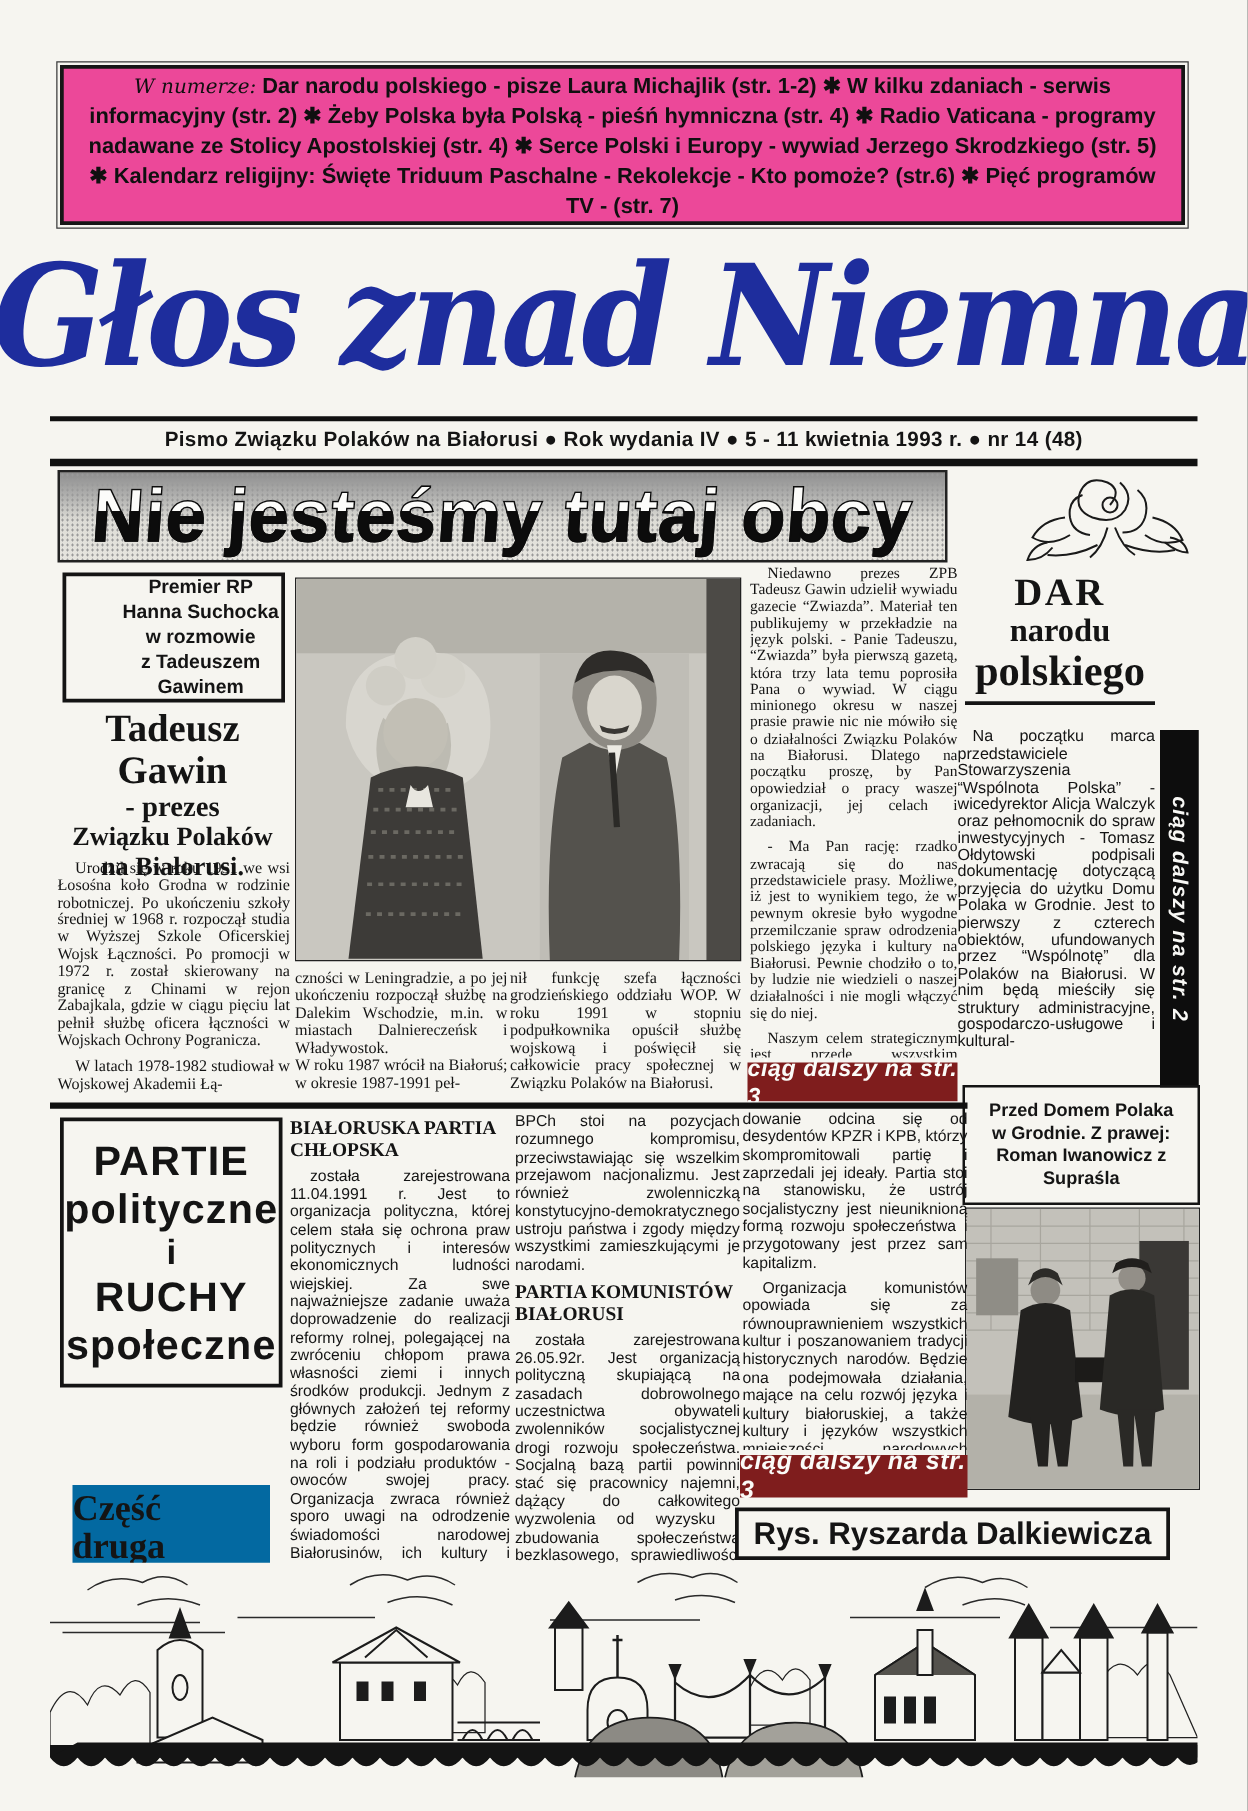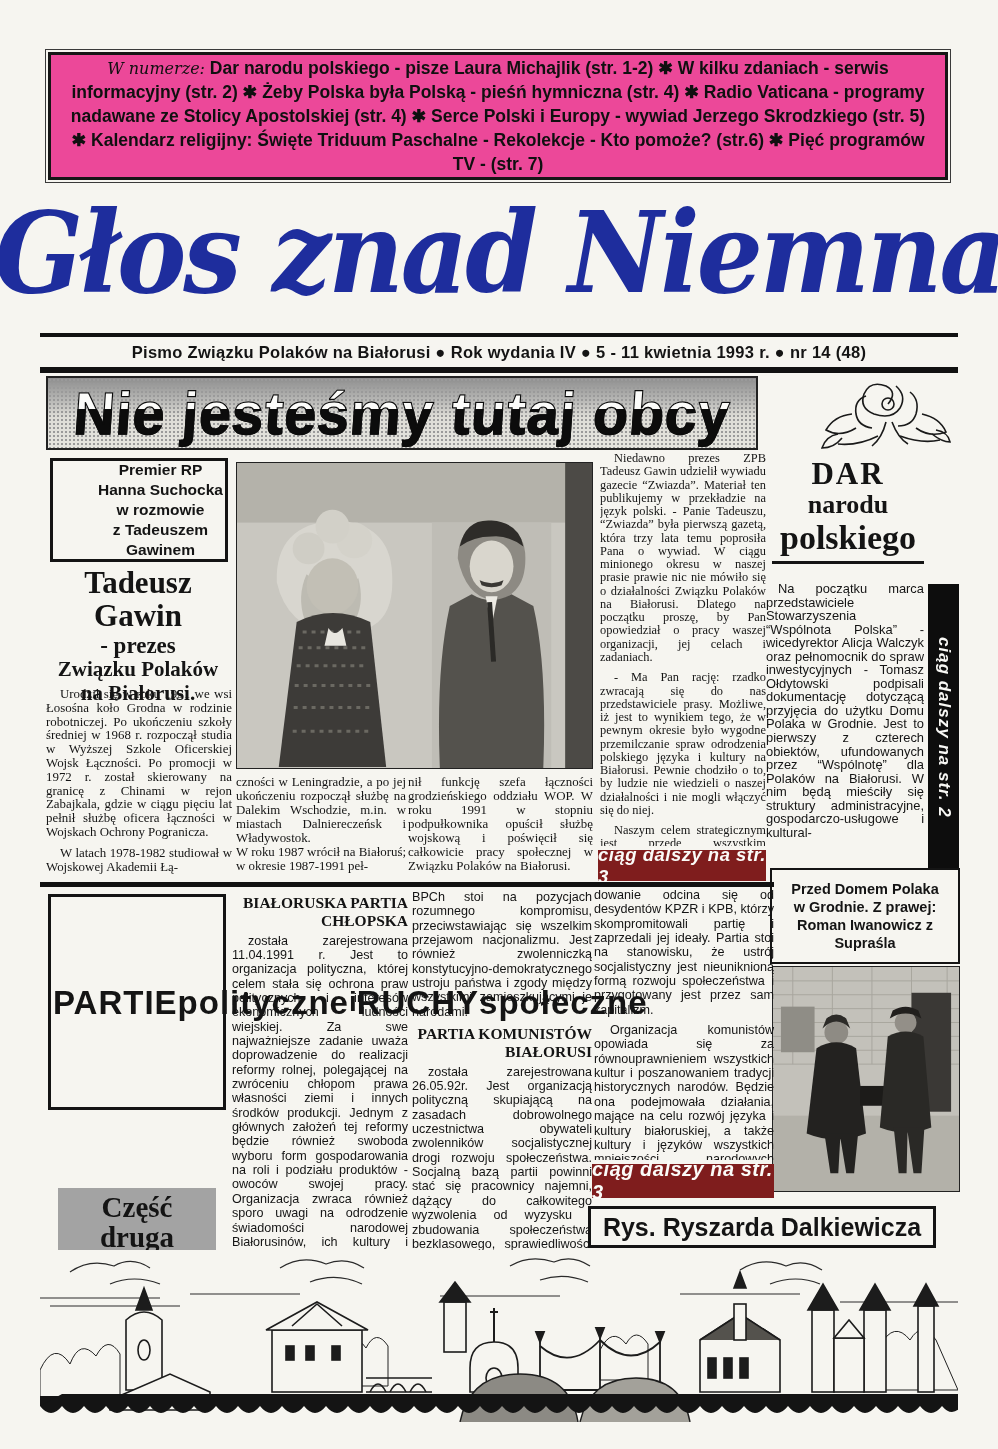--- a/index.html
+++ b/index.html
@@ -120,39 +120,39 @@
     position:absolute; left:770px; top:868px; width:190px; height:96px;
     border:2.5px solid #141414; display:flex; flex-direction:column;
     align-items:center; justify-content:center;
     font-family:"Liberation Sans", sans-serif; font-weight:bold;
     font-size:14.5px; line-height:1.25; text-align:center; padding:4px;
   }
   .rule-c { position:absolute; left:40px; top:882px; width:734px; height:5px; background:#111; }
   
   .partie-box {
     position:absolute; left:48px; top:894px; width:178px; height:216px;
-    border:3px solid #141414; display:flex; flex-direction:row;
+    border:3px solid #141414; display:flex; flex-direction:column;
     align-items:center; justify-content:space-evenly; padding:10px 2px;
     font-family:"Liberation Sans", sans-serif; font-weight:900; text-align:left;
   }
   .pb-line  { font-size:33px; line-height:1; letter-spacing:1px; }
   .pb-small { font-size:28px; line-height:1; }
   .czesc {
     position:absolute; left:58px; top:1188px; width:158px; height:68px;
-    background:#a3a3a3; display:flex; flex-direction:column; align-items:center; justify-content:center;
+    background:#0369a1; display:flex; flex-direction:column; justify-content:center;
     font-weight:bold; font-size:29px; line-height:1.05;
   }
   .pcol {
     position:absolute; font-family:"Liberation Sans", sans-serif;
     font-size:12.6px; line-height:1.14; overflow:hidden;
   }
   .pcol p { text-indent:16px; margin-bottom:6px; }
   .pcol .phead {
     font-family:"Liberation Serif", serif; font-weight:bold; font-size:15.5px;
-    text-align:right; text-indent:0; line-height:1.15; margin-bottom:4px;
+    text-align:left; text-indent:0; line-height:1.15; margin-bottom:4px;
   }
   .pcol1 { left:232px; top:894px; width:176px; height:362px; }
   .pcol2 { left:412px; top:890px; width:180px; height:366px; }
   .pcol3 { left:594px; top:888px; width:180px; height:272px; }
   .rys-box {
     position:absolute; left:588px; top:1206px; width:348px; height:42px;
     border:3px solid #141414; display:flex; align-items:center; justify-content:center;
     font-family:"Liberation Sans", sans-serif; font-weight:bold; font-size:25px;
     background:#f6f5f0;
   }

